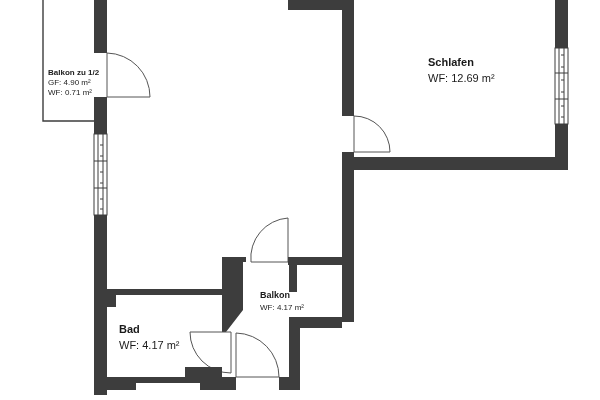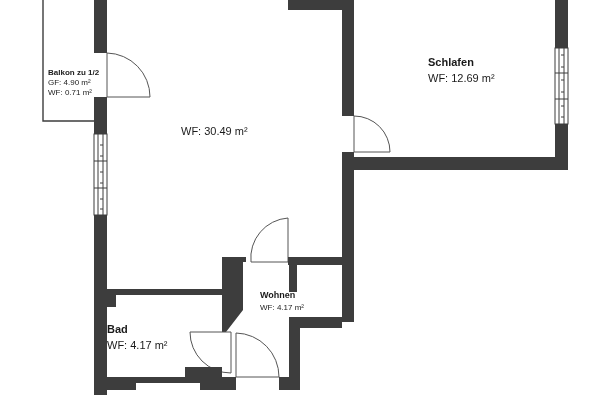--- a/index.html
+++ b/index.html
@@ -88,29 +88,28 @@
   <rect class="wall" x="279" y="377" width="21" height="13"></rect>
 </svg>
 
 <div class="label sm" style="left:48px; top:68px;">
   <div class="name">Balkon zu 1/2</div>
   <div>GF: 4.90 m²</div>
   <div>WF: 0.71 m²</div>
 </div>
 
 <div class="label lg" style="left:181px; top:123px;">
-  <div style="margin-top:2px;">WF: 30.49 m²</div>
 </div>
 
 <div class="label lg" style="left:428px; top:56px;">
   <div class="name">Schlafen</div>
   <div style="margin-top:2px;">WF: 12.69 m²</div>
 </div>
 
 <div class="label sm" style="left:260px; top:290px; font-size:9px;">
-  <div class="name">Wohnen</div>
+  <div class="name">Balkon</div>
   <div style="margin-top:2px; font-size:8px;">WF: 4.17 m²</div>
 </div>
 
-<div class="label lg" style="left:107px; top:323px;">
+<div class="label lg" style="left:119px; top:323px;">
   <div class="name">Bad</div>
   <div style="margin-top:2px;">WF: 4.17 m²</div>
 </div>
 
 </body></html>

